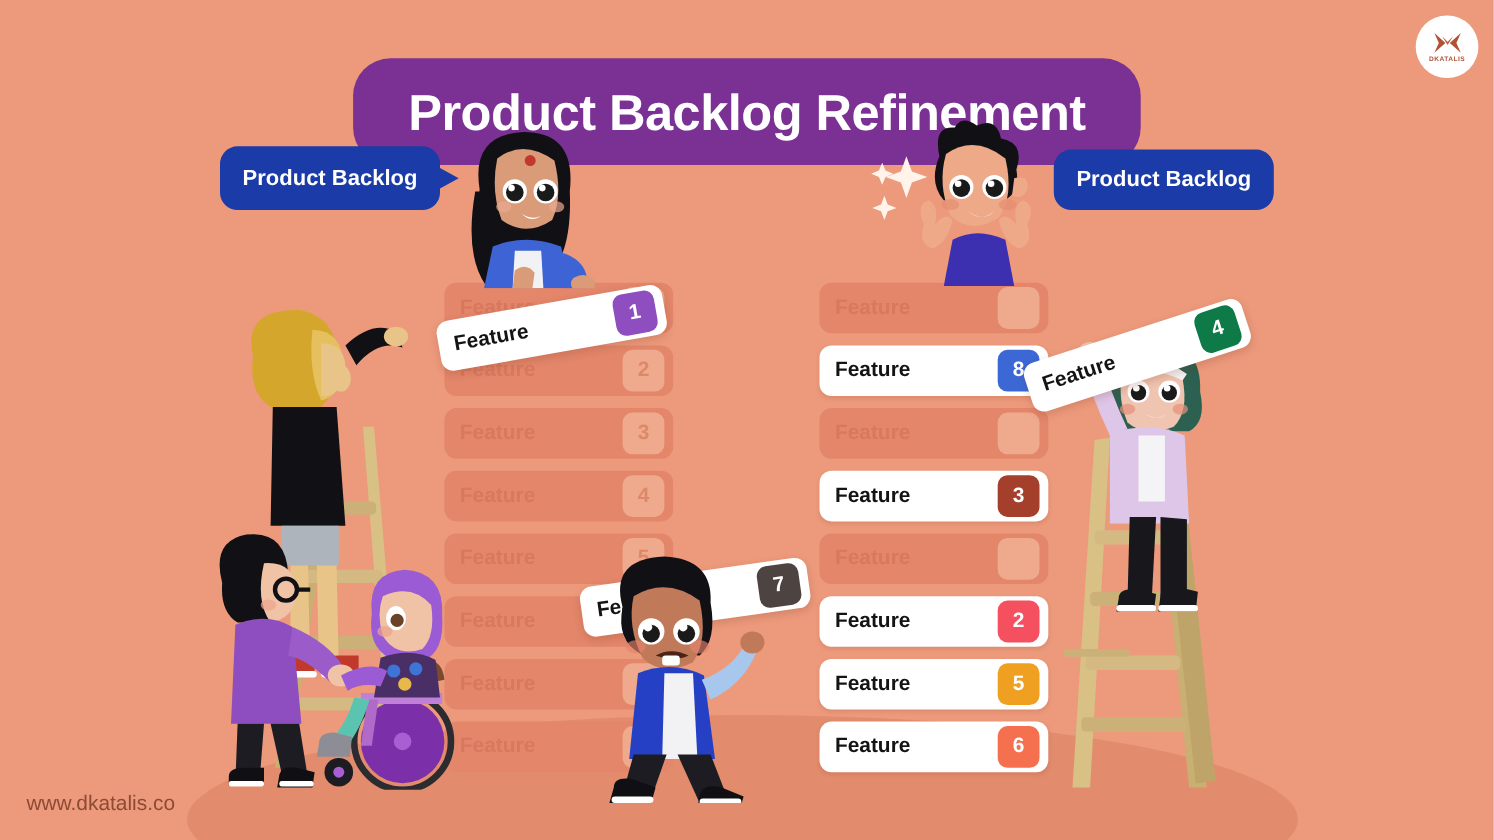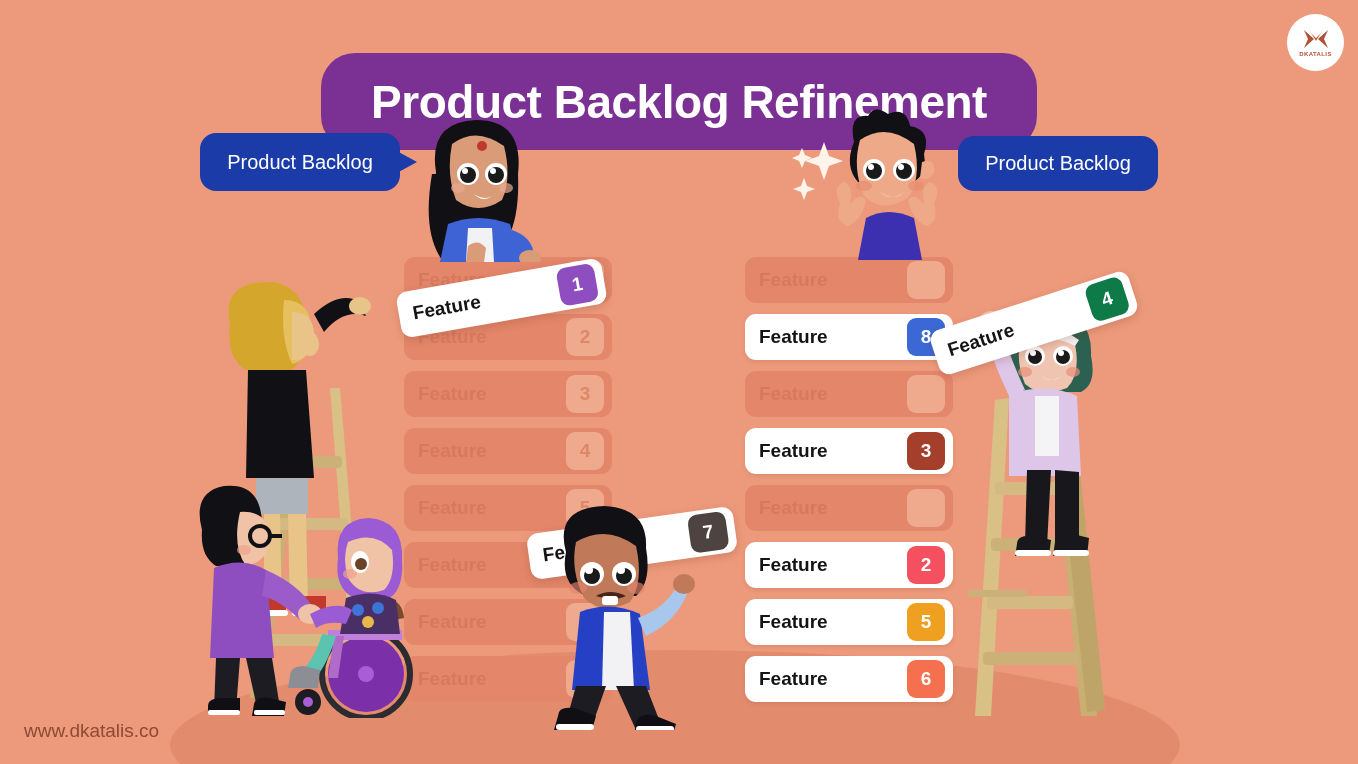--- a/index.html
+++ b/index.html
@@ -44,21 +44,21 @@
   }
 
   
   .label-chip {
     position: absolute;
     background: #1A3BA8;
     border-radius: 16px;
     display: flex; align-items: center; justify-content: center;
     color: #FFFFFF;
     font-size: 20px;
-    font-weight: normal;
+    font-weight: bold;
     white-space: nowrap;
   }
   #label-left { left: 200px; top: 133px; width: 200px; height: 58px; }
   #label-right { left: 958px; top: 136px; width: 200px; height: 55px; }
 
   .chip-tail {
     position: absolute;
     left: 395px; top: 150px;
     width: 0; height: 0;
     border-top: 12px solid transparent;

